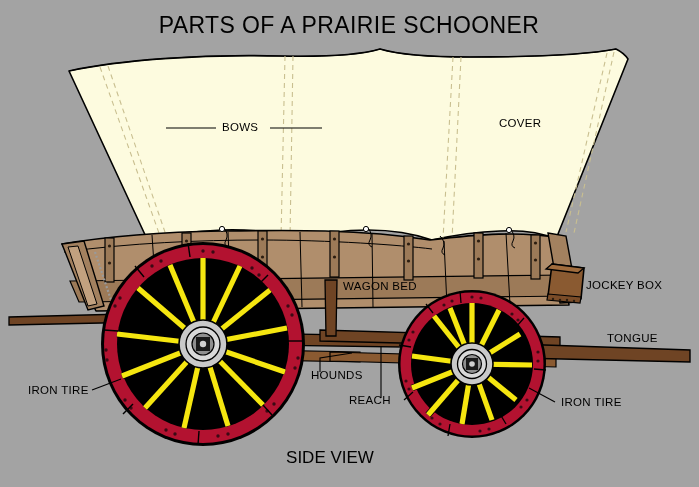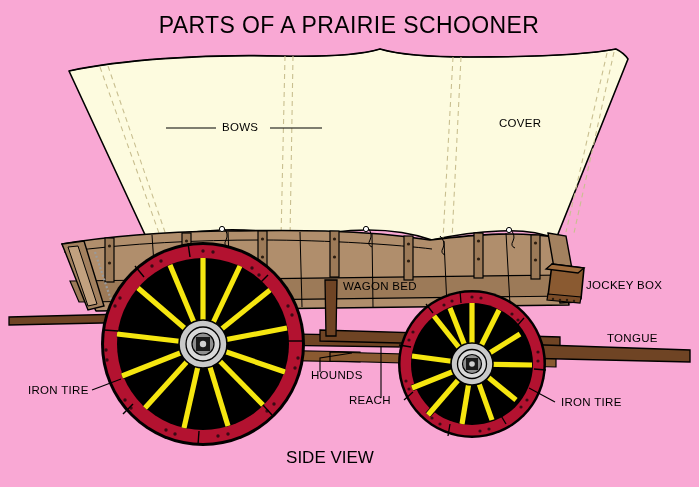--- a/index.html
+++ b/index.html
@@ -11,21 +11,21 @@
   body {
     width: 699px;
     height: 487px;
     overflow: hidden;
     font-family: "Liberation Sans", sans-serif;
   }
   #diagram-root {
     position: relative;
     width: 699px;
     height: 487px;
-    background: #f9a8d4;
+    background: #a3a3a3;
   }
   #schooner-svg {
     position: absolute;
     left: 0;
     top: 0;
     width: 699px;
     height: 487px;
     display: block;
   }
   .diagram-title {

